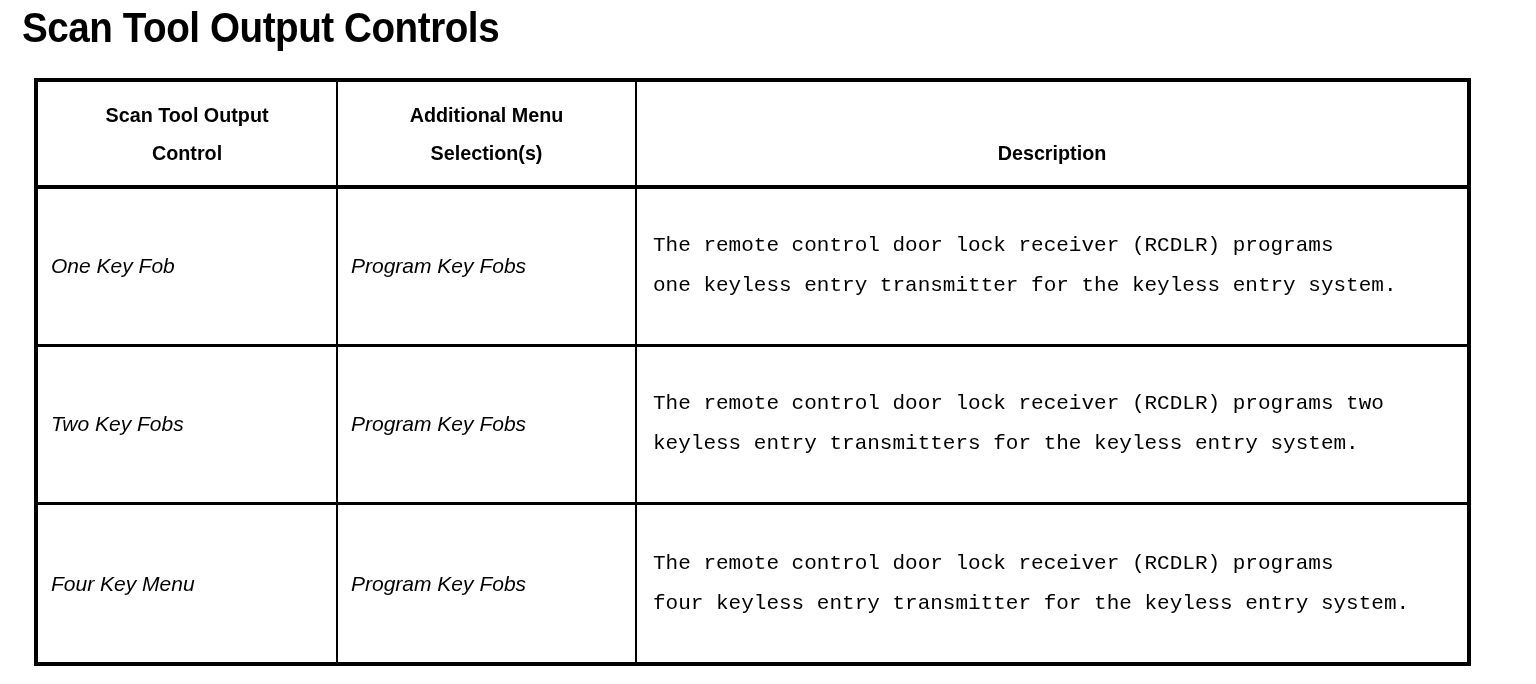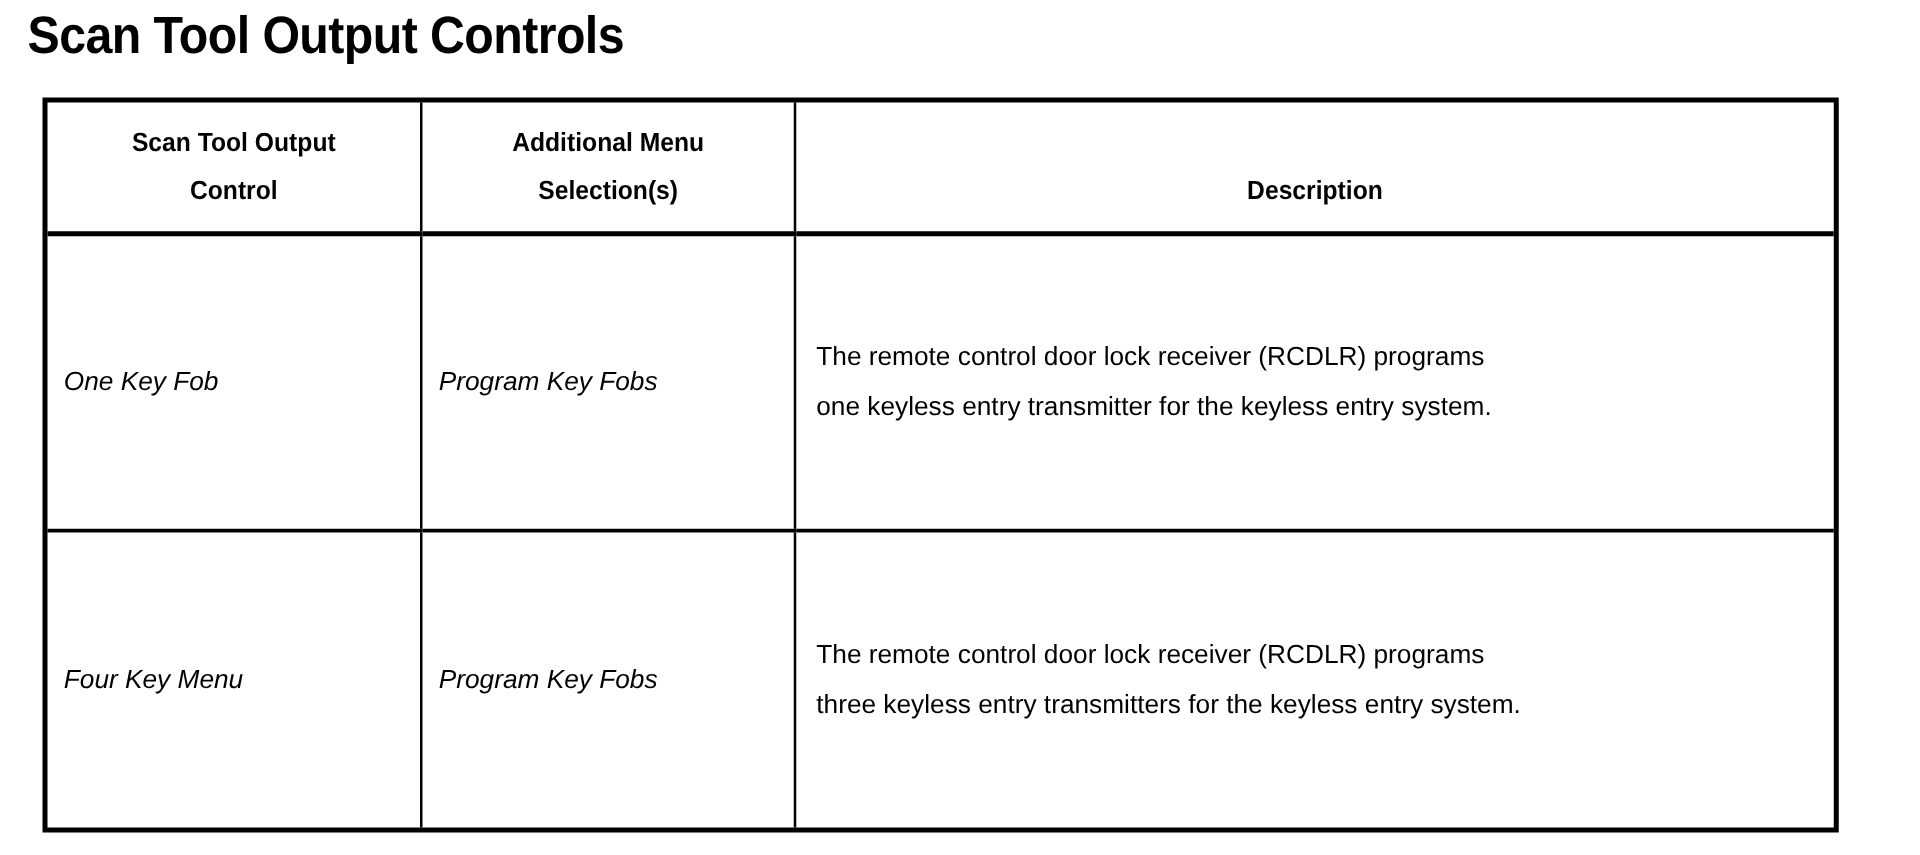--- a/index.html
+++ b/index.html
@@ -110,20 +110,21 @@
   }
   tbody td.col-control,
   tbody td.col-menu {
     padding-left: 13px;
     white-space: nowrap;
     font-style: italic;
   }
   tbody td.col-desc {
     padding-left: 16px;
     padding-right: 10px;
+    font-family: Liberation Mono, monospace;
   }
   tbody td.col-desc .desc-line {
     display: block;
     white-space: nowrap;
   }
 </style>
 </head>
 <body>
 
 <div class="page">
@@ -160,28 +161,36 @@
 
         <tr>
           <td class="col-control">One Key Fob</td>
           <td class="col-menu">Program Key Fobs</td>
           <td class="col-desc last-col">
             <span class="desc-line">The remote control door lock receiver (RCDLR) programs</span>
             <span class="desc-line">one keyless entry transmitter for the keyless entry system.</span>
           </td>
         </tr>
 
+        <tr>
+          <td class="col-control">Two Key Fobs</td>
+          <td class="col-menu">Program Key Fobs</td>
+          <td class="col-desc last-col">
+            <span class="desc-line">The remote control door lock receiver (RCDLR) programs two</span>
+            <span class="desc-line">keyless entry transmitters for the keyless entry system.</span>
+          </td>
+        </tr>
 
 
         <tr>
           <td class="col-control">Four Key Menu</td>
           <td class="col-menu">Program Key Fobs</td>
           <td class="col-desc last-col">
             <span class="desc-line">The remote control door lock receiver (RCDLR) programs</span>
-            <span class="desc-line">three keyless entry transmitters for the keyless entry system.</span>
+            <span class="desc-line">four keyless entry transmitter for the keyless entry system.</span>
           </td>
         </tr>
 
       </tbody>
     </table>
   </div>
 
 </div>
 
 </body></html>

